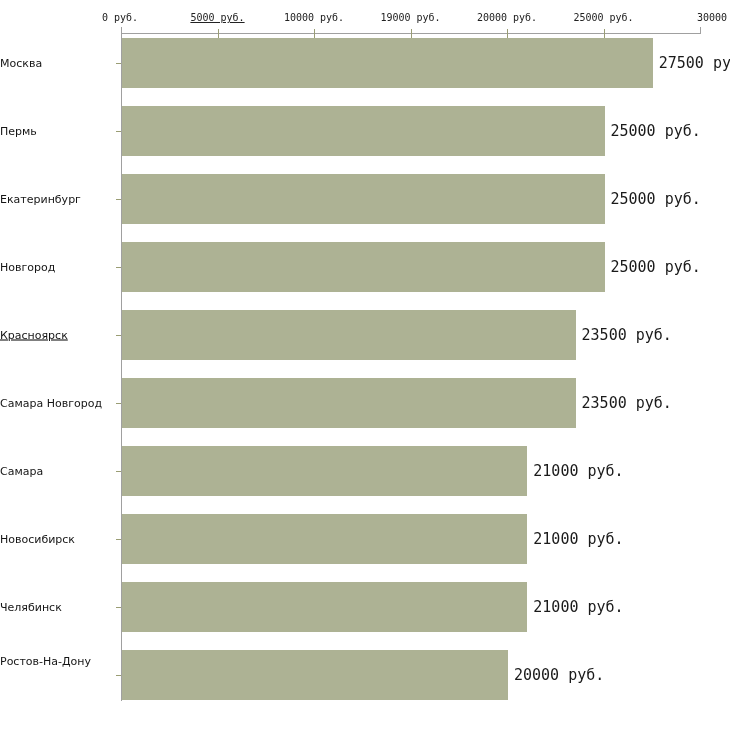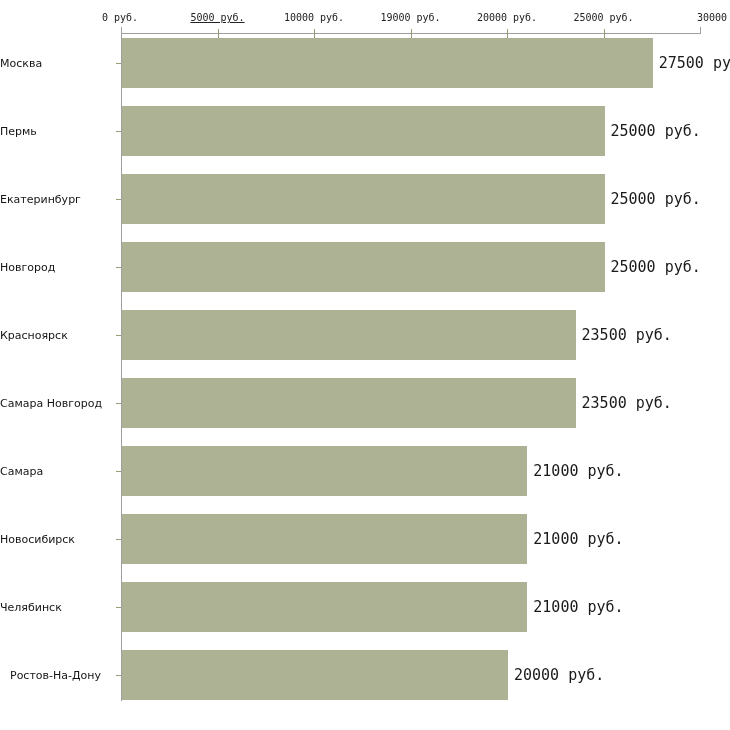--- a/index.html
+++ b/index.html
@@ -142,36 +142,36 @@
       </div>
       <div class="y-tick-label-wrap" style="top: 131px;">
         <div class="y-tick-label" style="position: relative; transform: translateY(-50%);">Пермь</div>
       </div>
       <div class="y-tick-label-wrap" style="top: 199px;">
         <div class="y-tick-label" style="position: relative; transform: translateY(-50%);">Екатеринбург</div>
       </div>
       <div class="y-tick-label-wrap" style="top: 267px;">
         <div class="y-tick-label" style="position: relative; transform: translateY(-50%);">Новгород</div>
       </div>
-      <div class="y-tick-label-wrap" style="top: 335px;">
+      <div class="y-tick-label-wrap" style="top: 335px; text-decoration: underline;">
         <div class="y-tick-label" style="position: relative; transform: translateY(-50%);">Красноярск</div>
       </div>
       <div class="y-tick-label-wrap" style="top: 403px;">
         <div class="y-tick-label" style="position: relative; transform: translateY(-50%);">Самара Новгород</div>
       </div>
       <div class="y-tick-label-wrap" style="top: 471px;">
         <div class="y-tick-label" style="position: relative; transform: translateY(-50%);">Самара</div>
       </div>
       <div class="y-tick-label-wrap" style="top: 539px;">
         <div class="y-tick-label" style="position: relative; transform: translateY(-50%);">Новосибирск</div>
       </div>
       <div class="y-tick-label-wrap" style="top: 607px;">
         <div class="y-tick-label" style="position: relative; transform: translateY(-50%);">Челябинск</div>
       </div>
-      <div class="y-tick-label-wrap" style="top: 675px; padding-left: 10px;">
+      <div class="y-tick-label-wrap" style="top: 661px;">
         <div class="y-tick-label" style="position: relative; transform: translateY(-50%);">Ростов-На-Дону</div>
       </div>
     </div>
 
   <div id="bars">
       <div class="bar" title="Москва" style="top: 38px; width: 530.75px; background: rgb(173, 178, 148);"></div>
       <div class="bar" title="Пермь" style="top: 106px; width: 482.5px; background: rgb(173, 178, 148);"></div>
       <div class="bar" title="Екатеринбург" style="top: 174px; width: 482.5px; background: rgb(173, 178, 148);"></div>
       <div class="bar" title="Волгоград" style="top: 242px; width: 482.5px; background: rgb(173, 178, 148);"></div>
       <div class="bar" title="Красноярск" style="top: 310px; width: 453.55px; background: rgb(173, 178, 148);"></div>

